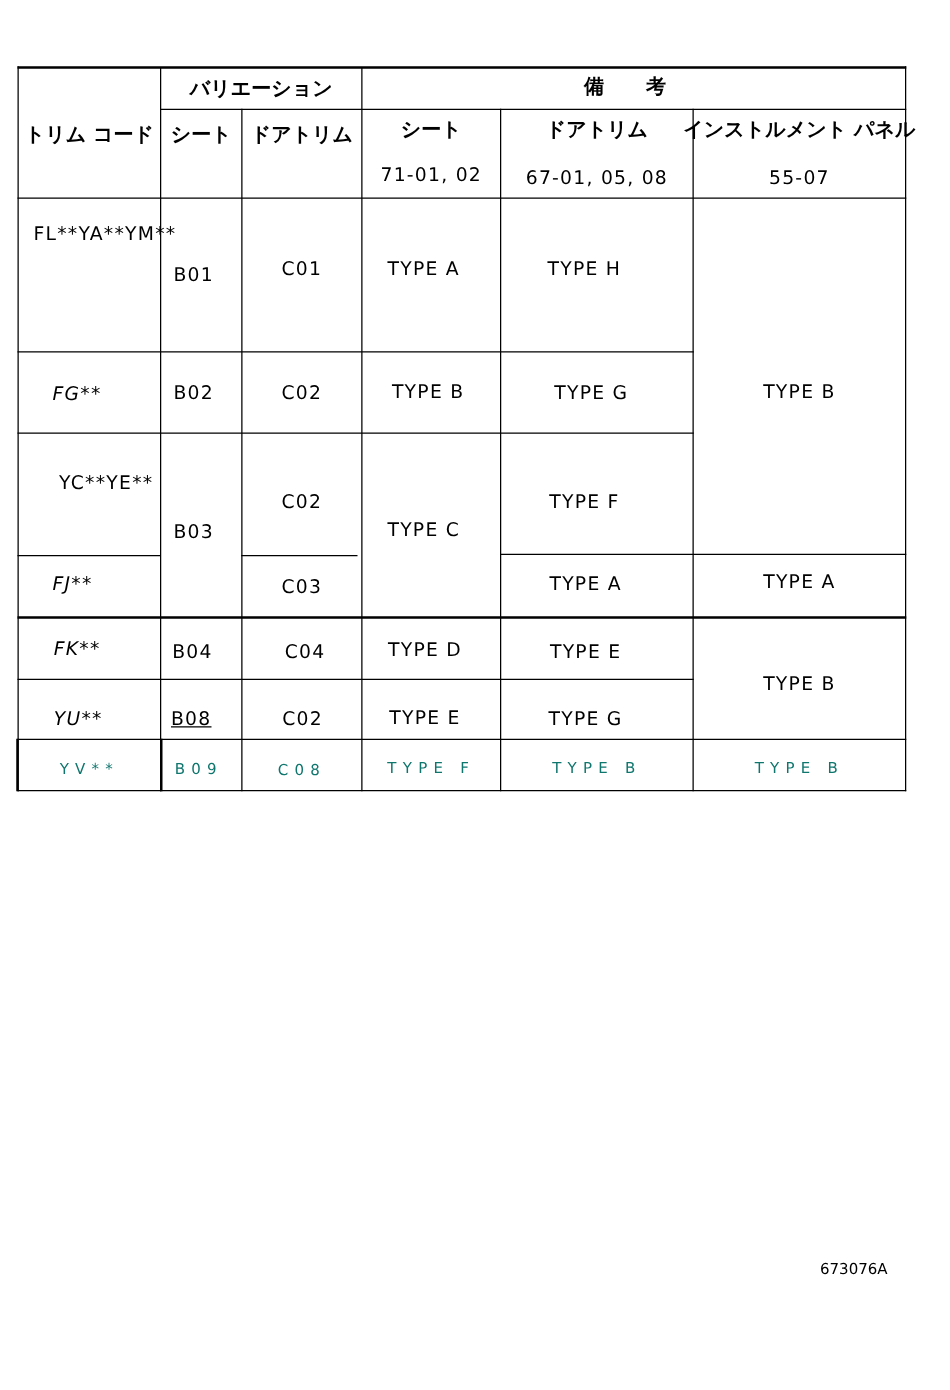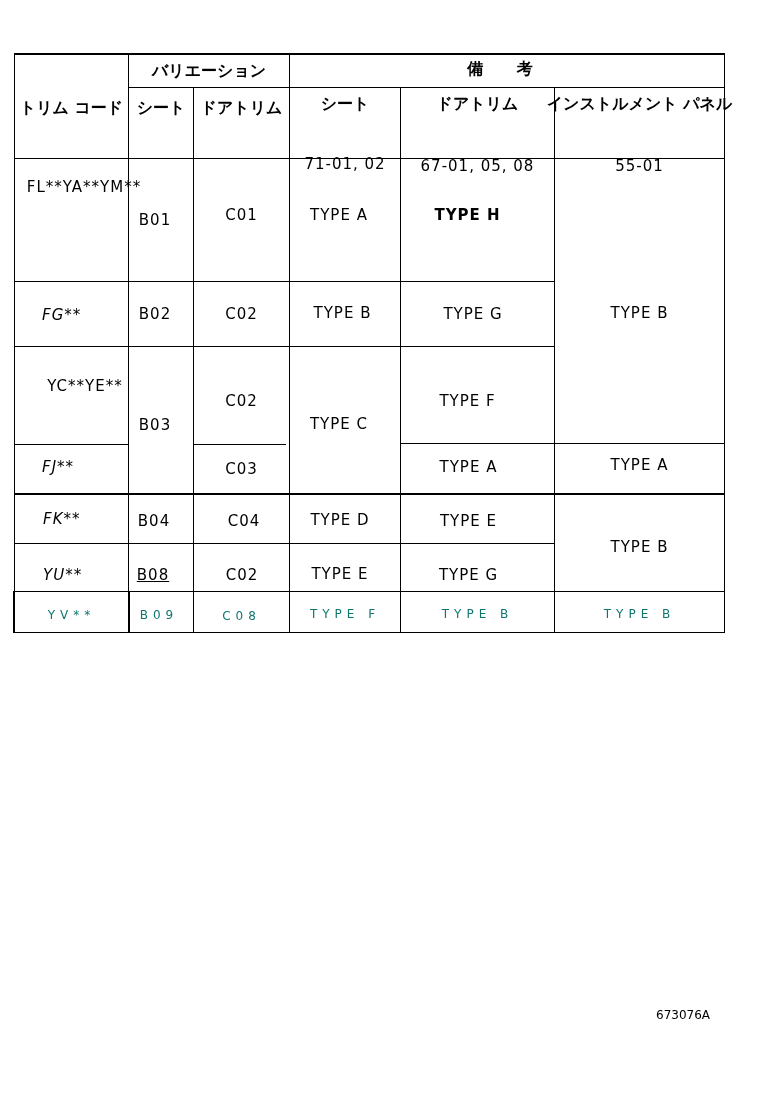--- a/index.html
+++ b/index.html
@@ -4,21 +4,21 @@
   <style>
     html, body { margin: 0; padding: 0; background: #ffffff; }
     body { width: 760px; height: 1112px; position: relative; overflow: hidden;
       font-family: "DejaVu Sans", sans-serif; color: #000; }
     .line { position: absolute; background: #000; }
     .cell { position: absolute; display: flex; align-items: center; justify-content: center;
       font-size: 15px; letter-spacing: 1px; white-space: nowrap; }
     .left { justify-content: flex-start; font-style: italic; }
     .hdr { font-size: 16px; font-weight: bold; letter-spacing: 0px; }
     .hdr-big { font-size: 16px; font-weight: bold; letter-spacing: 14px; }
-    .num { font-size: 15px; letter-spacing: 1px; margin-top: 24px; }
+    .num { font-size: 15px; letter-spacing: 1px; }
     .stack { flex-direction: row; align-items: flex-start; line-height: 28px; }
     .light { font-size: 12px; letter-spacing: 5px; color: #0f766e; }
     .ref { position: absolute; left: 656px; top: 1008px; font-size: 12px; letter-spacing: 0; }
   </style>
 </head>
 <body>
 
 <div>
 
   <div class="line" style="left:14px;top:53px;width:711px;height:2px;"></div>
@@ -49,31 +49,31 @@
   <div class="cell hdr" style="left:15px;top:88px;width:113px;height:40px;">トリム コード</div>
   <div class="cell hdr" style="left:129px;top:55px;width:160px;height:32px;">バリエーション</div>
   <div class="cell hdr-big" style="left:290px;top:55px;width:434px;height:28px;">備 考</div>
   <div class="cell hdr" style="left:129px;top:88px;width:64px;height:40px;">シート</div>
   <div class="cell hdr" style="left:194px;top:88px;width:95px;height:40px;">ドアトリム</div>
   <div class="cell hdr" style="left:290px;top:88px;width:110px;height:32px;">シート</div>
   <div class="cell num" style="left:290px;top:124px;width:110px;height:32px;">71-01, 02</div>
   <div class="cell hdr" style="left:401px;top:88px;width:153px;height:32px;">ドアトリム</div>
   <div class="cell num" style="left:401px;top:126px;width:153px;height:32px;">67-01, 05, 08</div>
   <div class="cell hdr" style="left:555px;top:88px;width:169px;height:32px;">インストルメント パネル</div>
-  <div class="cell num" style="left:555px;top:126px;width:169px;height:32px;">55-01</div>
+  <div class="cell num" style="left:555px;top:126px;width:169px;height:32px;">55-07</div>
 
   <div class="cell stack" style="left:41px;top:173px;width:86px;height:84px;">
     <span>FL**</span>
     <span>YA**</span>
     <span>YM**</span>
   </div>
   <div class="cell" style="left:129px;top:205px;width:52px;height:30px;">B01</div>
   <div class="cell" style="left:194px;top:200px;width:95px;height:30px;">C01</div>
   <div class="cell" style="left:290px;top:200px;width:98px;height:30px;">TYPE  A</div>
-  <div class="cell" style="left:401px;top:200px;width:133px;height:30px;font-weight:bold;">TYPE  H</div>
+  <div class="cell" style="left:401px;top:200px;width:133px;height:30px;">TYPE  H</div>
 
   <div class="cell left" style="left:42px;top:300px;width:86px;height:30px;">FG**</div>
   <div class="cell" style="left:129px;top:299px;width:52px;height:30px;">B02</div>
   <div class="cell" style="left:194px;top:299px;width:95px;height:30px;">C02</div>
   <div class="cell" style="left:290px;top:298px;width:105px;height:30px;">TYPE  B</div>
   <div class="cell" style="left:401px;top:299px;width:144px;height:30px;">TYPE  G</div>
   <div class="cell" style="left:555px;top:298px;width:169px;height:30px;">TYPE  B</div>
 
   <div class="cell stack" style="left:42px;top:372px;width:86px;height:56px;">
     <span>YC**</span>

